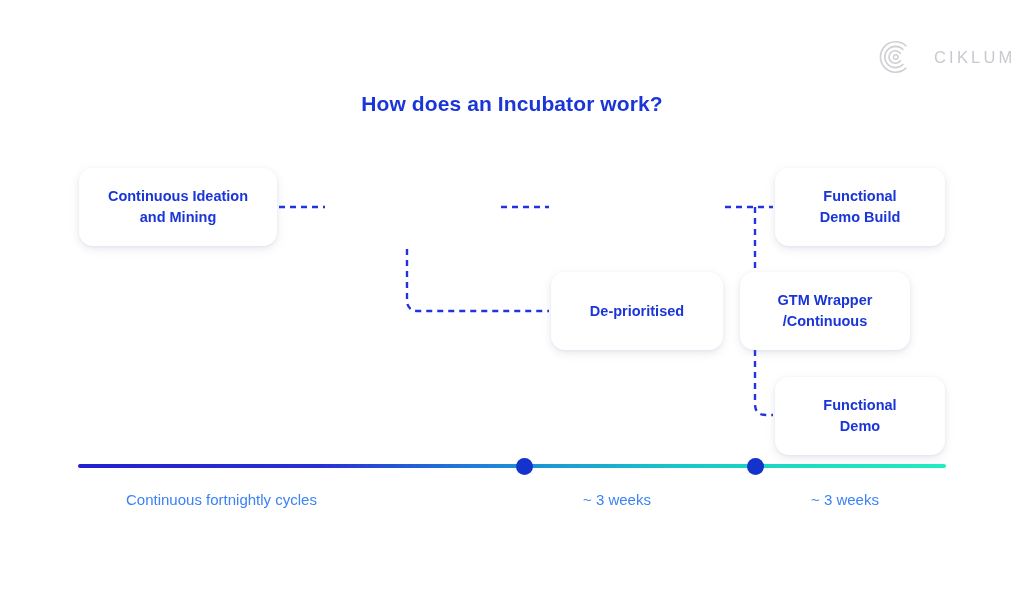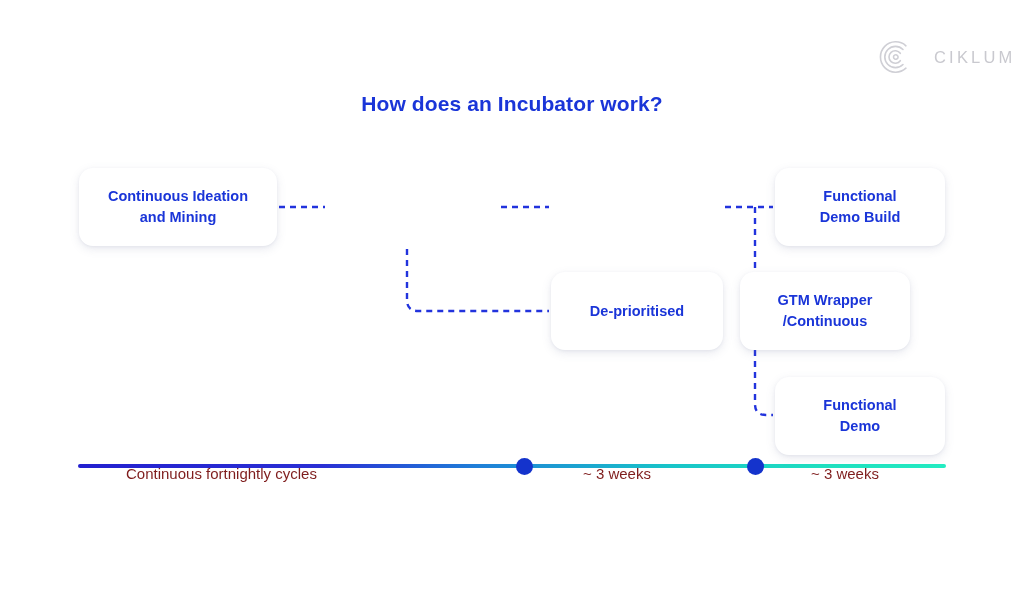--- a/index.html
+++ b/index.html
@@ -108,23 +108,23 @@
     border-radius: 50%;
     background: #1433cc;
     top: 457.5px;
     z-index: 4;
   }
   #tl-dot-1 { left: 516px; }
   #tl-dot-2 { left: 747px; }
 
   .tl-label {
     position: absolute;
-    top: 465px;
+    top: 491px;
     font-size: 15px;
-    color: #7f1d1d;
+    color: #3b82f6;
     font-weight: 400;
     white-space: nowrap;
   }
   #tl-label-1 { left: 126px; }
   #tl-label-2 { left: 583px; }
   #tl-label-3 { left: 811px; }
 </style>
 </head>
 <body>
 

